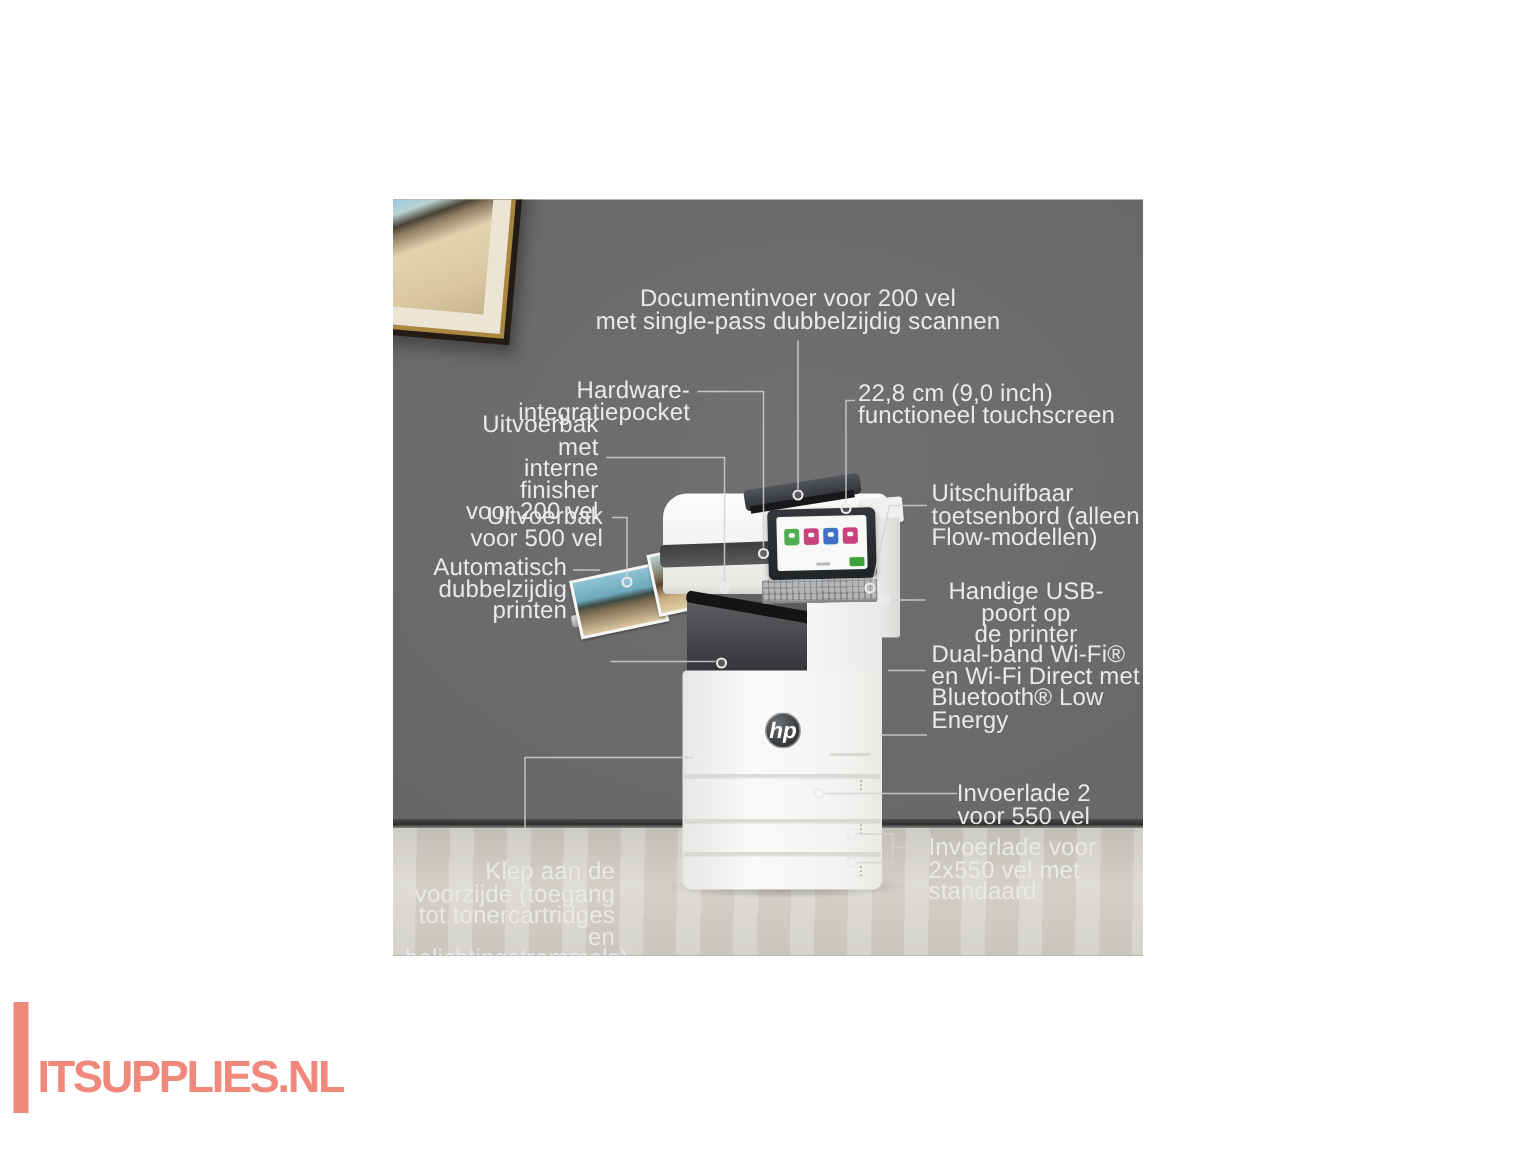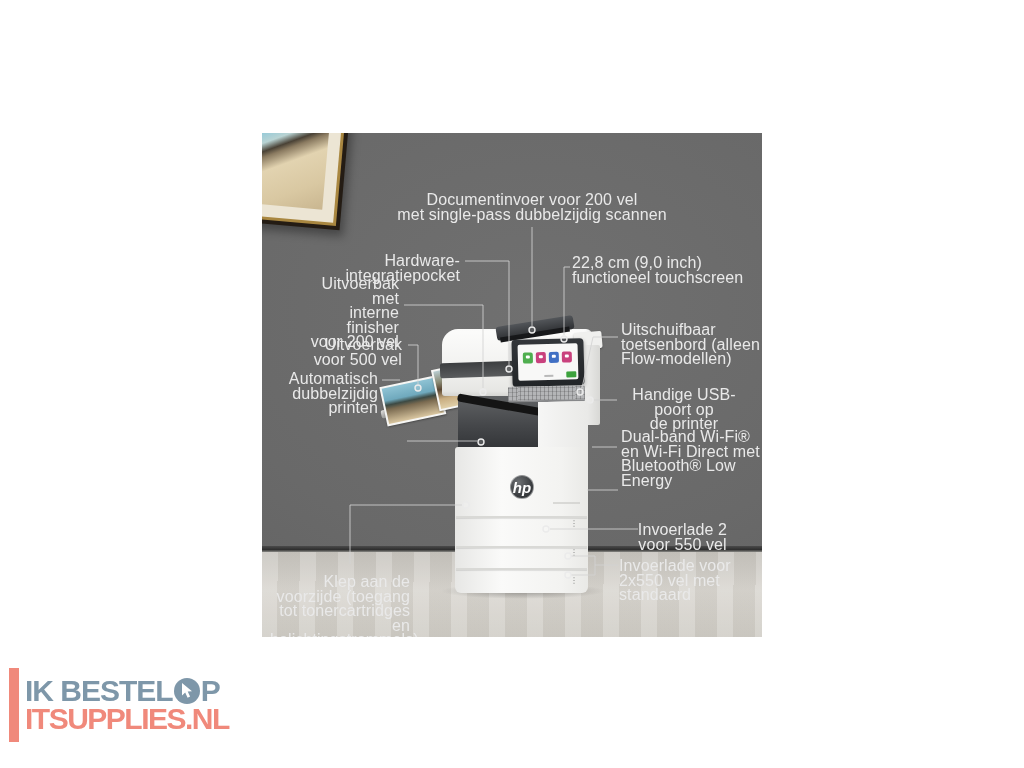--- a/index.html
+++ b/index.html
@@ -216,25 +216,16 @@
 Bluetooth® Low Energy</div>
     <div class="callout c-tray2">Invoerlade 2
 voor 550 vel</div>
     <div class="callout c-2x550">Invoerlade voor
 2x550 vel met
 standaard</div>
   </div>
 
   <div class="brand">
     <div class="brand-bar"></div>
-    <div class="brand-l1">
-        <span>IK BESTEL</span>
-        <span class="o-disc">
-          <svg width="14" height="16" viewBox="0 0 14 16">
-            <path d="M2,0 L2,12.5 L5.2,9.6 L7.6,14.8 L10.1,13.6 L7.7,8.6 L12,8.2 Z" fill="#ffffff"></path>
-          </svg>
-        </span>
-        <span>P</span>
-      </div>
     <div class="brand-l2">ITSUPPLIES.NL</div>
   </div>
 
 </div>
 
 </body></html>

